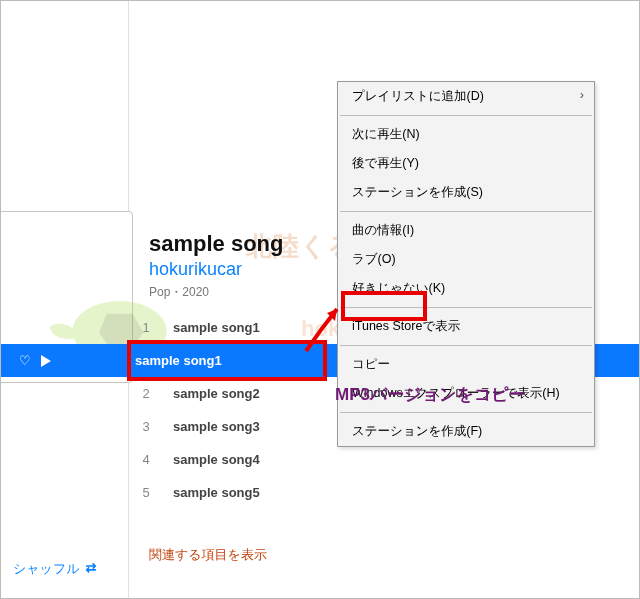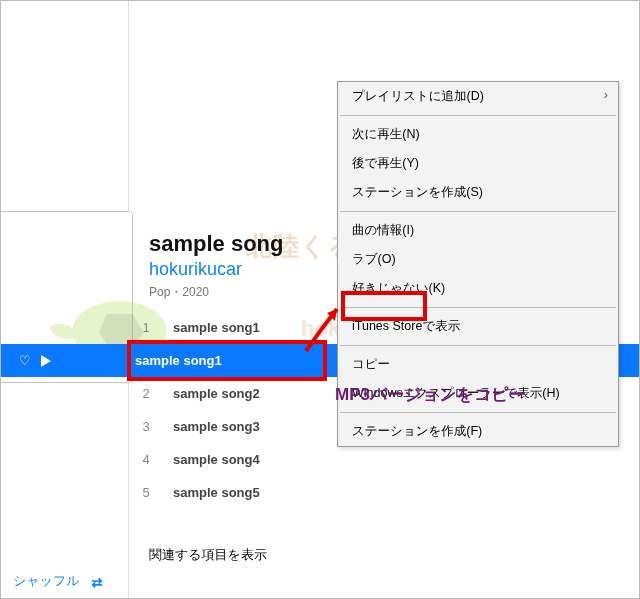--- a/index.html
+++ b/index.html
@@ -2,21 +2,21 @@
 <html><head>
 <meta charset="utf-8">
 <style>
   * { box-sizing: border-box; margin: 0; padding: 0; }
   html, body { width: 640px; height: 599px; font-family: "Segoe UI", "Meiryo", sans-serif; font-size: 13px; color: #333; background: #fff; }
   .canvas { position: relative; width: 640px; height: 599px; background: #fff; overflow: hidden; border: 1px solid #bbb; }
 
   .panel-divider { position: absolute; left: 0; top: 0; width: 128px; height: 100%; border-right: 1px solid #e0e0e0; }
   .panel-divider::before { content: ""; position: absolute; left: -20px; top: 210px; width: 150px; height: 170px; border: 1px solid #c5c5c5; border-radius: 4px; background: #fff; }
 
-  .shuffle { position: absolute; left: 12px; bottom: 8px; color: #0a84ff; font-size: 13px; display: flex; align-items: flex-end; gap: 12px; }
+  .shuffle { position: absolute; left: 12px; bottom: 20px; color: #0a84ff; font-size: 13px; display: flex; align-items: flex-start; gap: 6px; }
   .shuffle-icon { color: #0a84ff; font-weight: bold; }
 
   .header { position: absolute; left: 148px; top: 230px; width: 400px; }
   .album-title { font-size: 22px; font-weight: 700; color: #111; }
   .album-artist { font-size: 18px; color: #0a84ff; margin-top: 2px; }
   .album-meta { font-size: 12px; color: #777; margin-top: 4px; }
 
   .tracks { position: absolute; left: 130px; top: 310px; right: 0; }
   .track-row { display: flex; align-items: center; height: 33px; font-size: 13px; color: #444; }
   .track-row:nth-child(odd) { }
@@ -26,23 +26,23 @@
   .sel-row { position: absolute; left: 0; top: 343px; right: 0; height: 33px; background: #0a78ff; display: flex; align-items: center; color: #fff; }
   .sel-row .pad { width: 130px; display: flex; align-items: center; padding-left: 18px; gap: 10px; }
   .sel-row .tname { color: #fff; font-size: 13px; padding-left: 4px; }
   .heart { font-size: 13px; }
   .play { width: 0; height: 0; border-top: 6px solid transparent; border-bottom: 6px solid transparent; border-left: 10px solid #fff; }
 
   .redbox-sel { position: absolute; left: 126px; top: 339px; width: 200px; height: 41px; border: 4px solid #e80000; pointer-events: none; }
 
   .tracks-lower { position: absolute; left: 130px; top: 376px; right: 0; }
 
-  .related { position: absolute; left: 148px; top: 545px; color: #000000; font-size: 13px; }
+  .related { position: absolute; left: 148px; top: 545px; color: #c2410c; font-size: 13px; }
 
-  .ctx { position: absolute; left: 336px; top: 80px; width: 282px; background: #f3f3f3; border: 1px solid #9a9a9a; box-shadow: 2px 2px 4px rgba(0,0,0,0.15); font-size: 12.5px; color: #000; }
+  .ctx { position: absolute; left: 336px; top: 80px; width: 258px; background: #f3f3f3; border: 1px solid #9a9a9a; box-shadow: 2px 2px 4px rgba(0,0,0,0.15); font-size: 12.5px; color: #000; }
   .ctx .item { padding: 6px 14px; position: relative; }
   .ctx .item .chev { position: absolute; right: 10px; top: 6px; color: #555; }
   .ctx .sep { height: 1px; background: #bdbdbd; margin: 4px 2px; }
 
   .redbox-copy { position: absolute; left: 340px; top: 290px; width: 86px; height: 30px; border: 4px solid #e80000; pointer-events: none; }
 
   .arrow-svg { position: absolute; left: 300px; top: 298px; pointer-events: none; }
 
   .callout { position: absolute; left: 334px; top: 382px; color: #701a75; font-weight: 700; font-size: 17px; }
 

